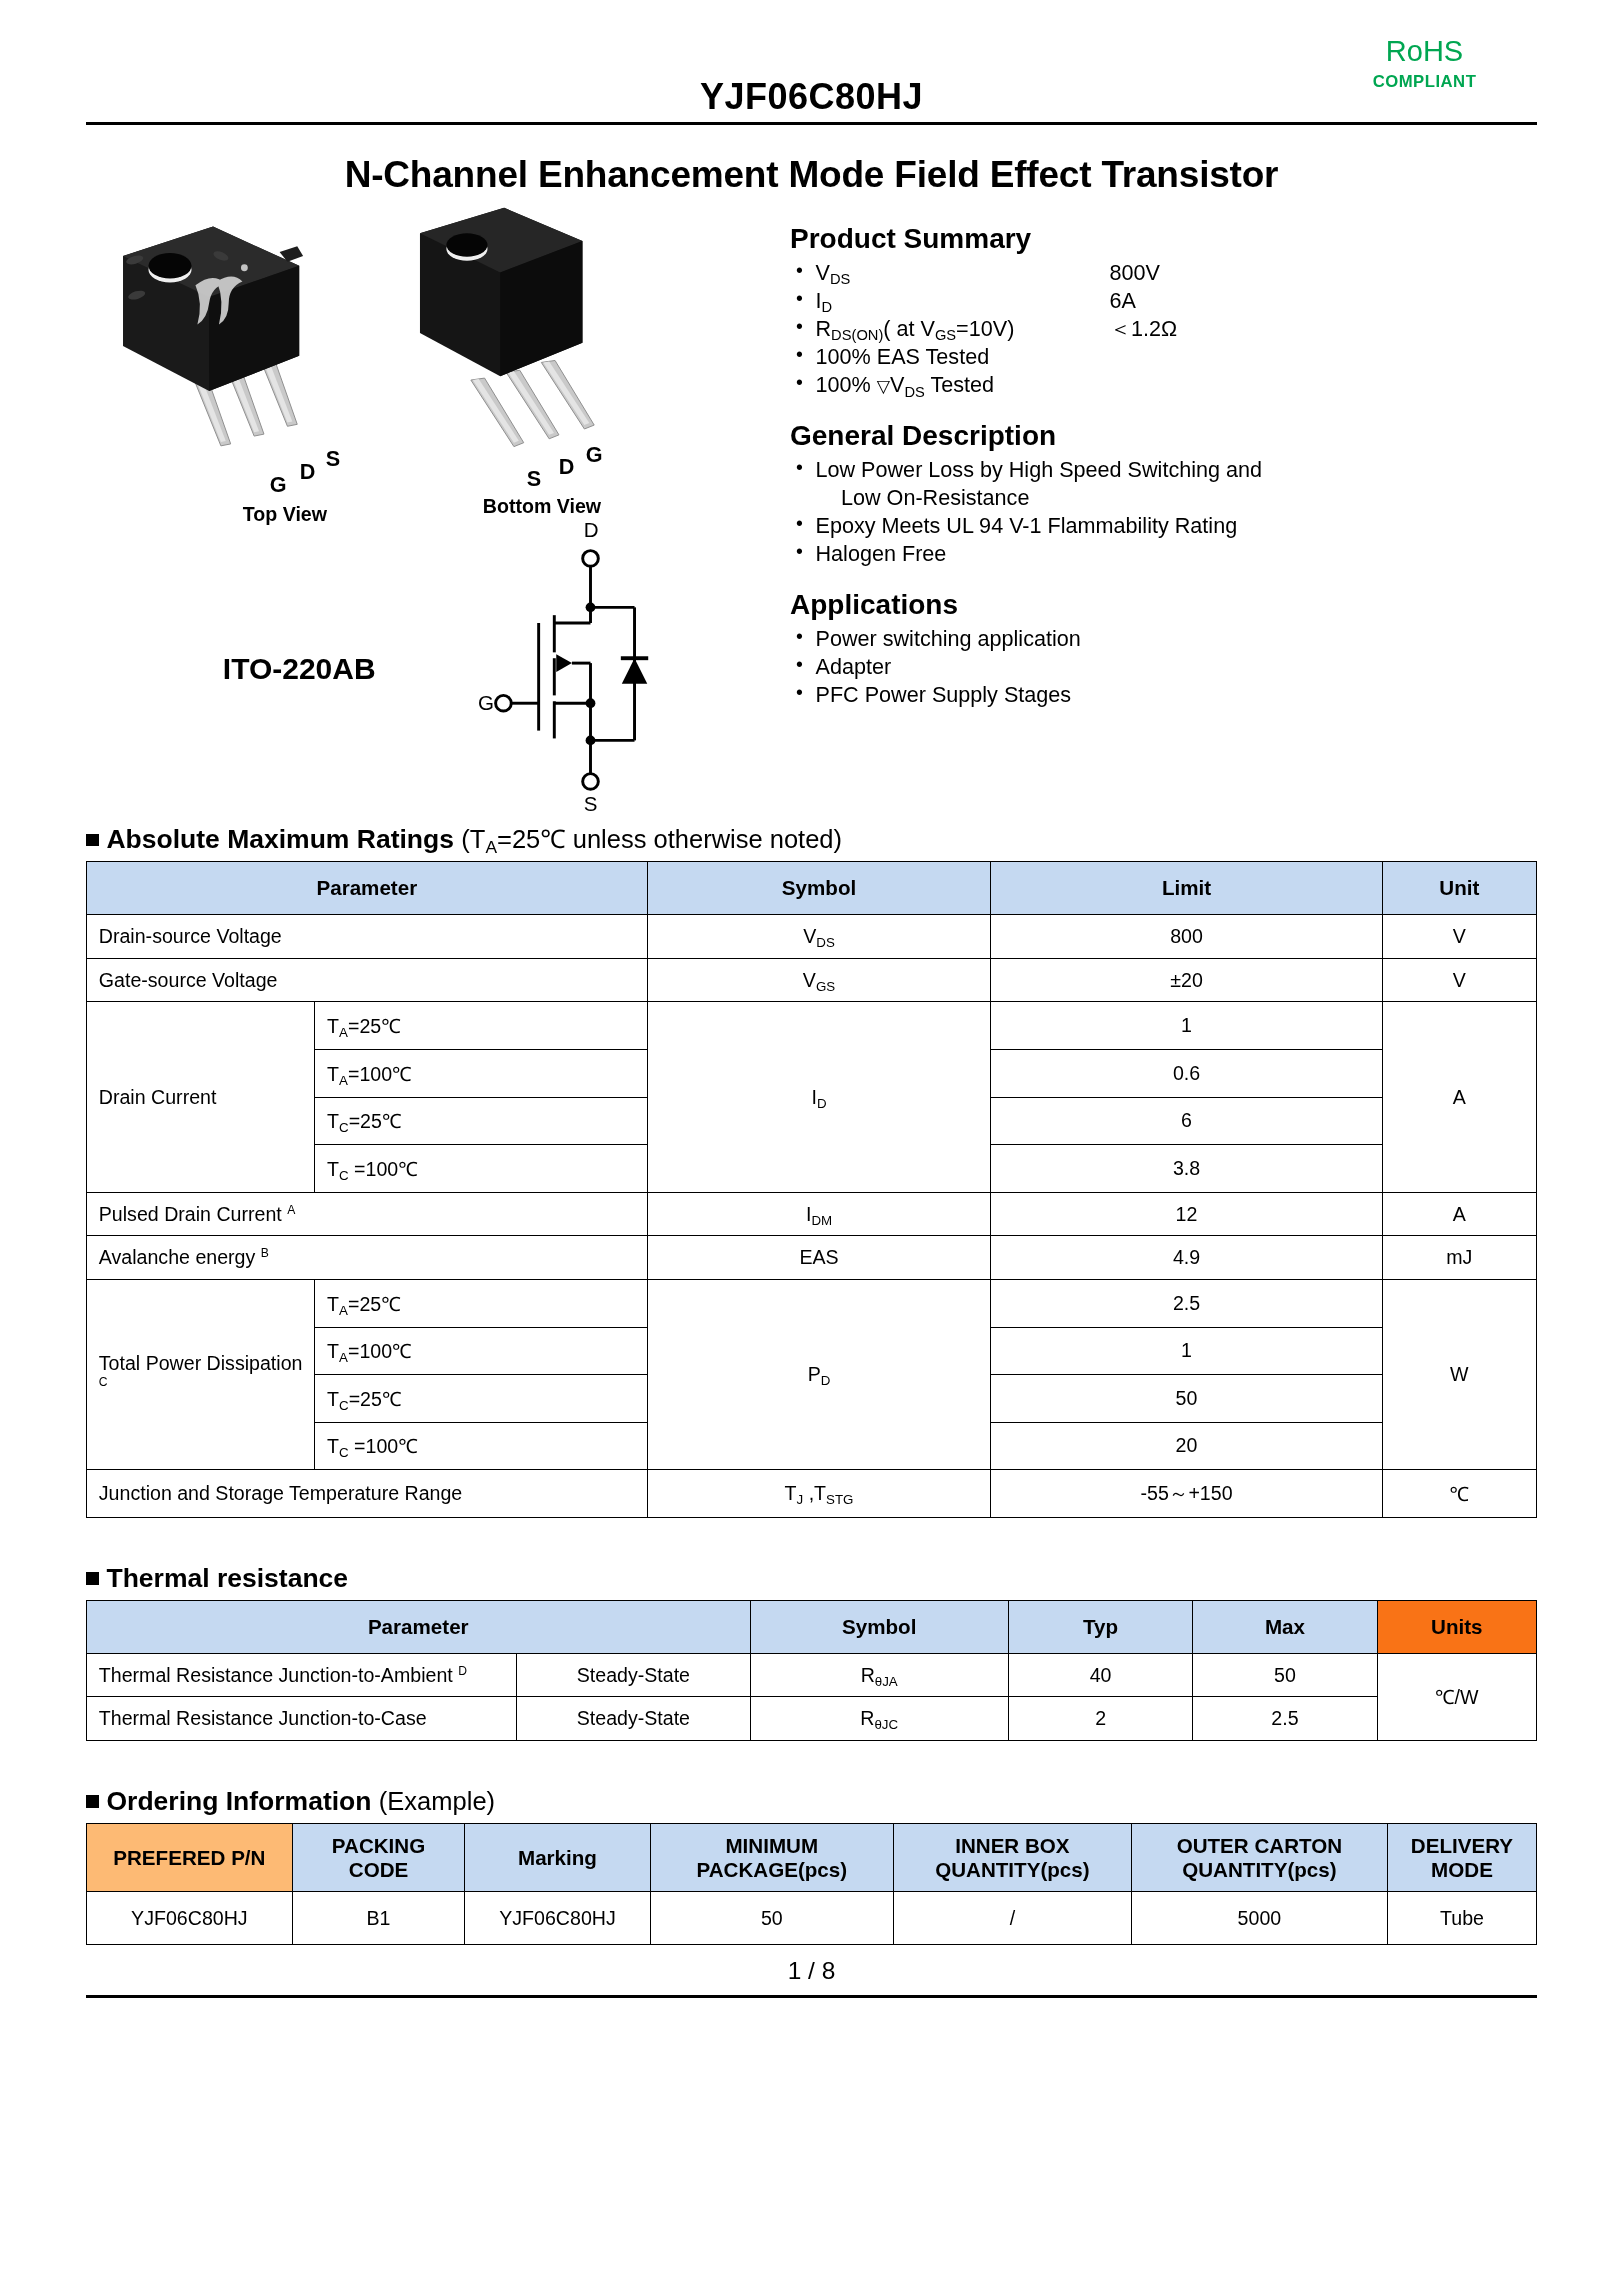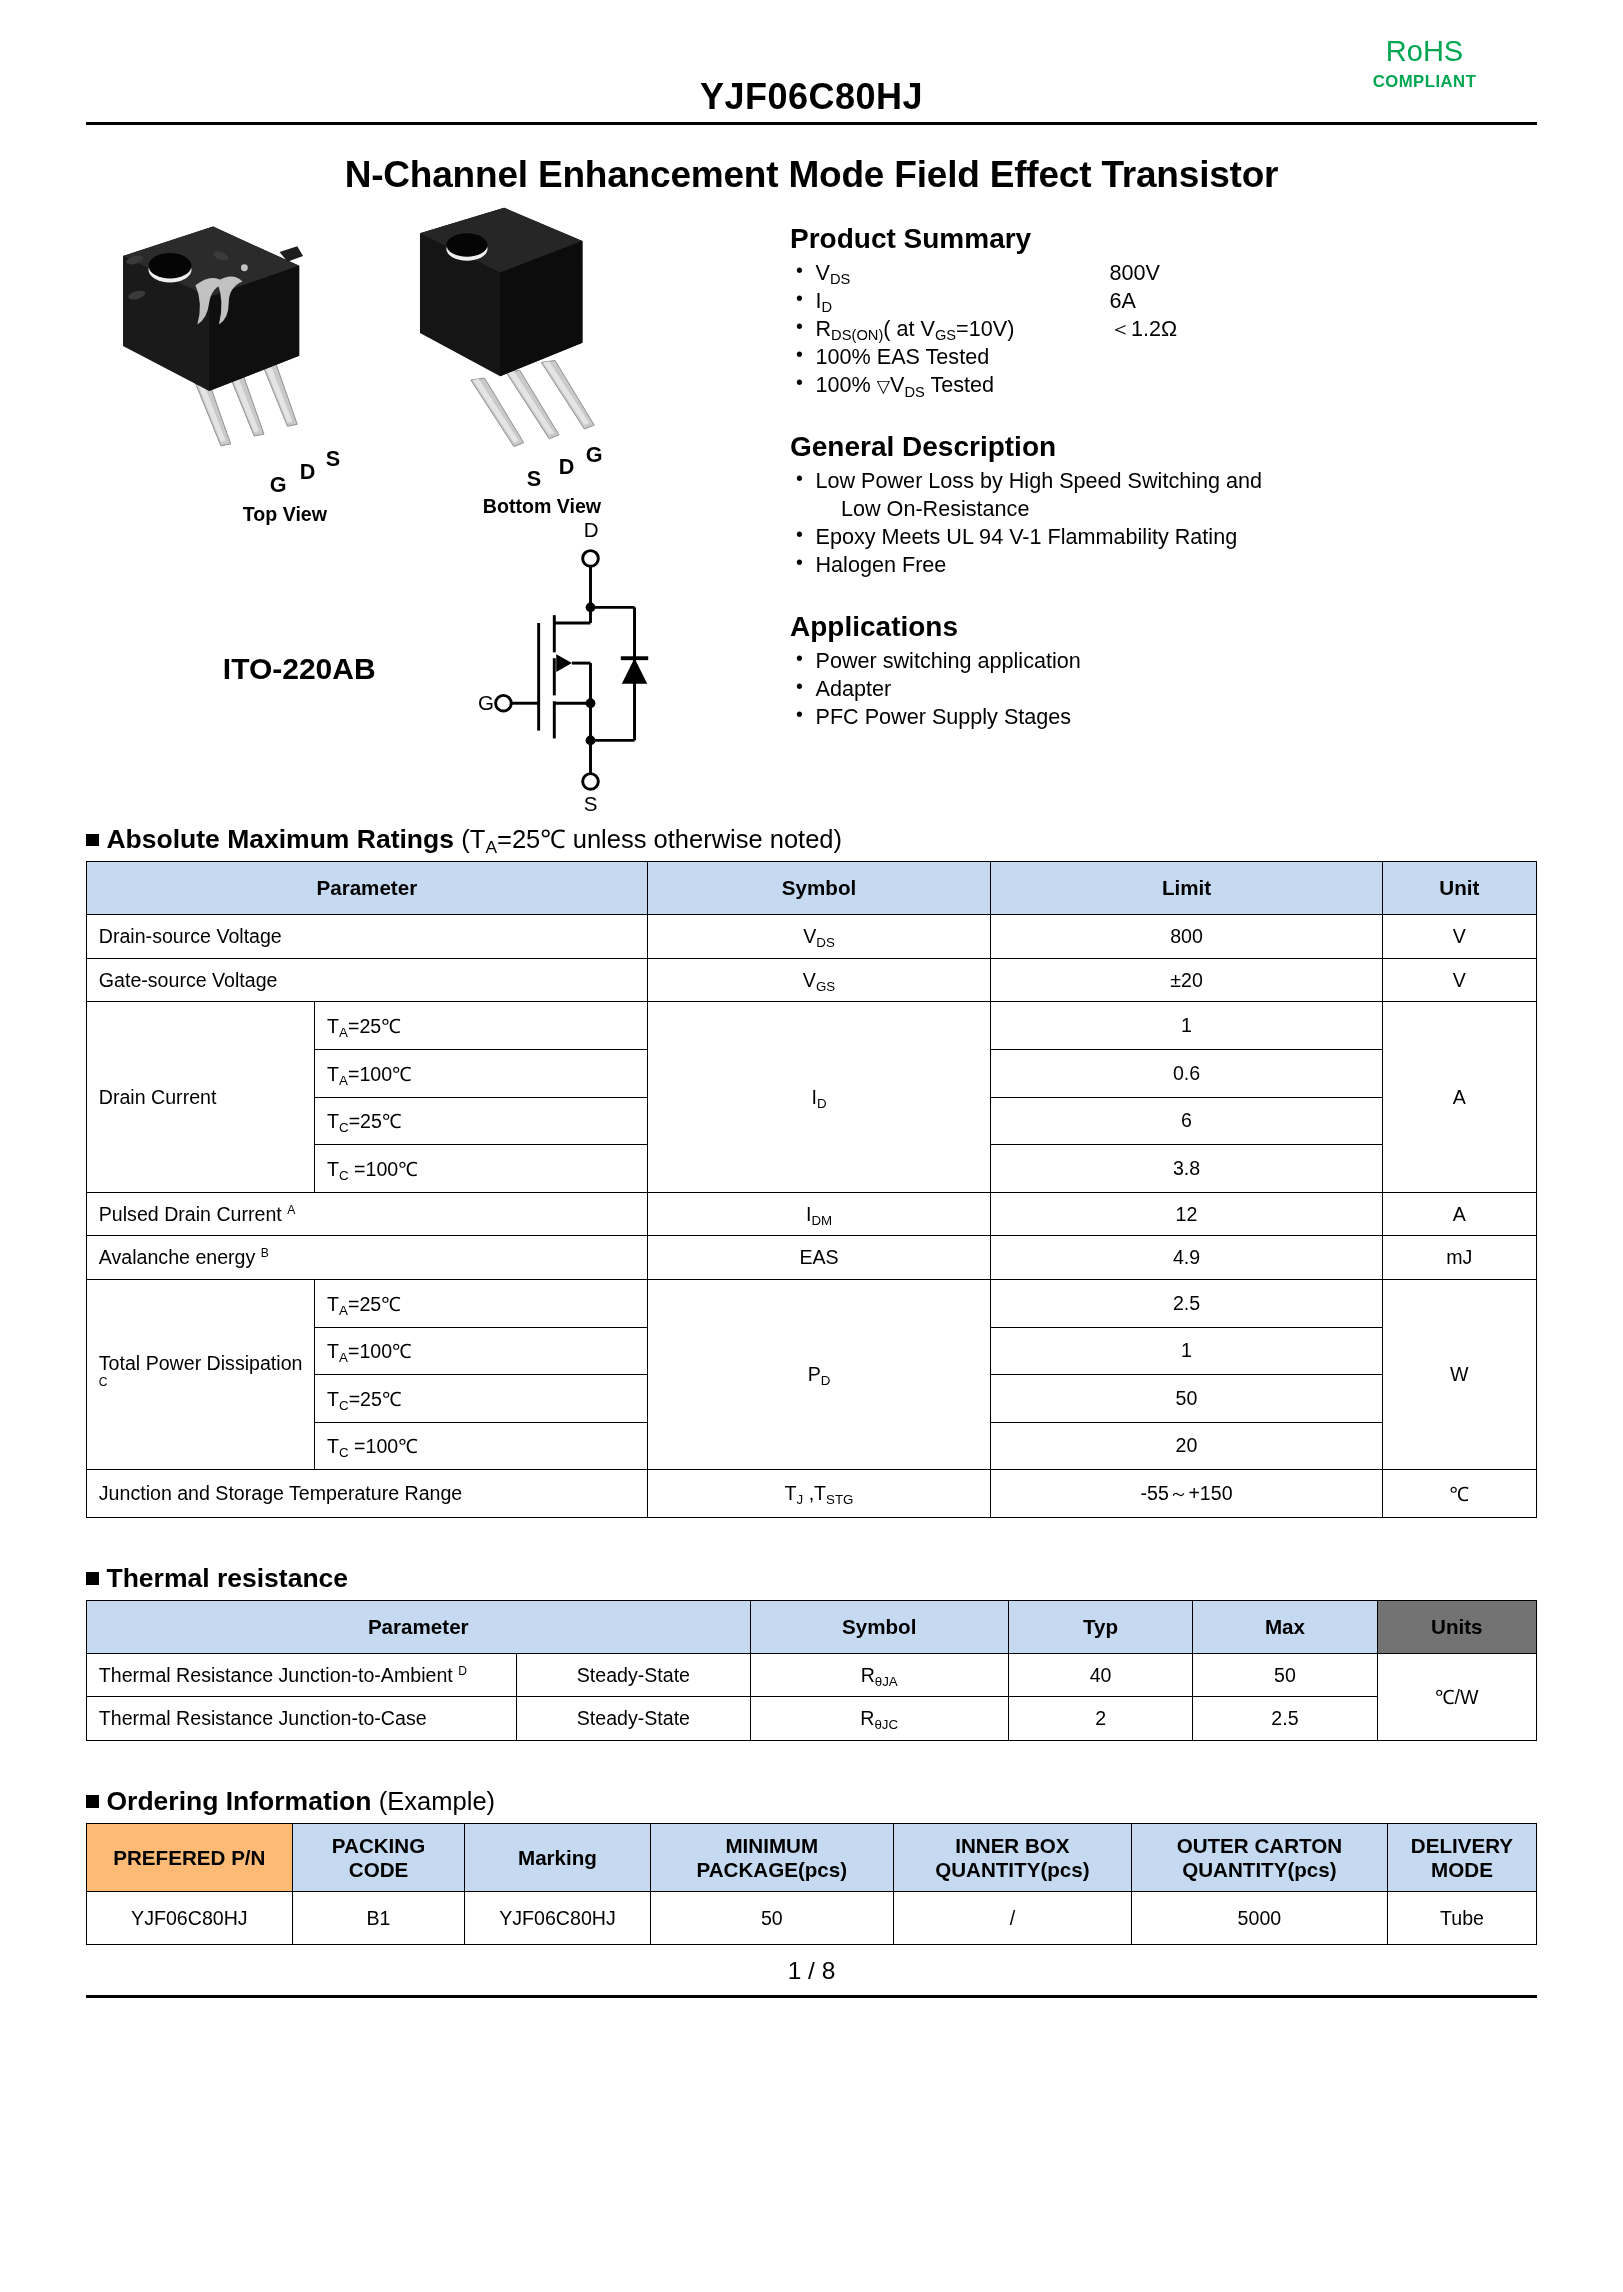--- a/index.html
+++ b/index.html
@@ -35,21 +35,21 @@
   .right-col { position:absolute; left:704px; top:13.7px; width:745px; }
 
   .pkgs { position:relative; height:323px; }
   .pkg { position:absolute; width:294px; }
   .pkg.top { left:19.6px; top:0; }
   .pkg.bot { left:314px; top:-11.8px; }
   .view-label { position:absolute; font-size:19.6px; font-weight:bold; }
   .ito-label { position:absolute; left:127px; top:443px; font-size:30px; font-weight:bold; }
 
   .sec-h { font-size:28px; font-weight:bold; margin:0 0 3.9px; }
-  .sec-h.mt { margin-top:32px; }
+  .sec-h.mt { margin-top:21px; }
   ul.bl { list-style:none; margin:0; padding:0; }
   ul.bl li { font-size:21.6px; line-height:1.30; position:relative; padding-left:25.5px; }
   ul.bl li:before { content:"\2022"; position:absolute; left:5.9px; top:-1px; font-size:19.6px; }
   ul.bl li.nb { padding-left:51px; }
   ul.bl li.nb:before { content:""; }
   .ps-row { display:flex; }
   .ps-row .lbl { width:294px; }
   .ps-row .val { }
   sub { font-size:.68em; vertical-align:baseline; position:relative; top:.30em; }
   sup { font-size:.62em; vertical-align:baseline; position:relative; top:-.55em; }
@@ -369,21 +369,21 @@
           <col style="width:147px">
           <col style="width:147px">
           <col style="width:127px">
       </colgroup>
       <thead>
         <tr>
           <th colspan="2" class="tall" style="background: rgb(197, 217, 241);">Parameter</th>
           <th class="tall" style="background: rgb(197, 217, 241);">Symbol</th>
           <th class="tall" style="background: rgb(197, 217, 241);">Typ</th>
           <th class="tall" style="background: rgb(197, 217, 241);">Max</th>
-          <th class="tall" style="background: #737373;">Units</th>
+          <th class="tall" style="background: #f97316;">Units</th>
         </tr>
       </thead>
       <tbody>
         <tr>
           <td class="l">Thermal Resistance Junction-to-Ambient <sup>D</sup></td>
           <td class="c">Steady-State</td>
           <td class="c">R<sub>θJA</sub></td>
           <td class="c">40</td>
           <td class="c">50</td>
           <td class="c" rowspan="2">℃/W</td>

